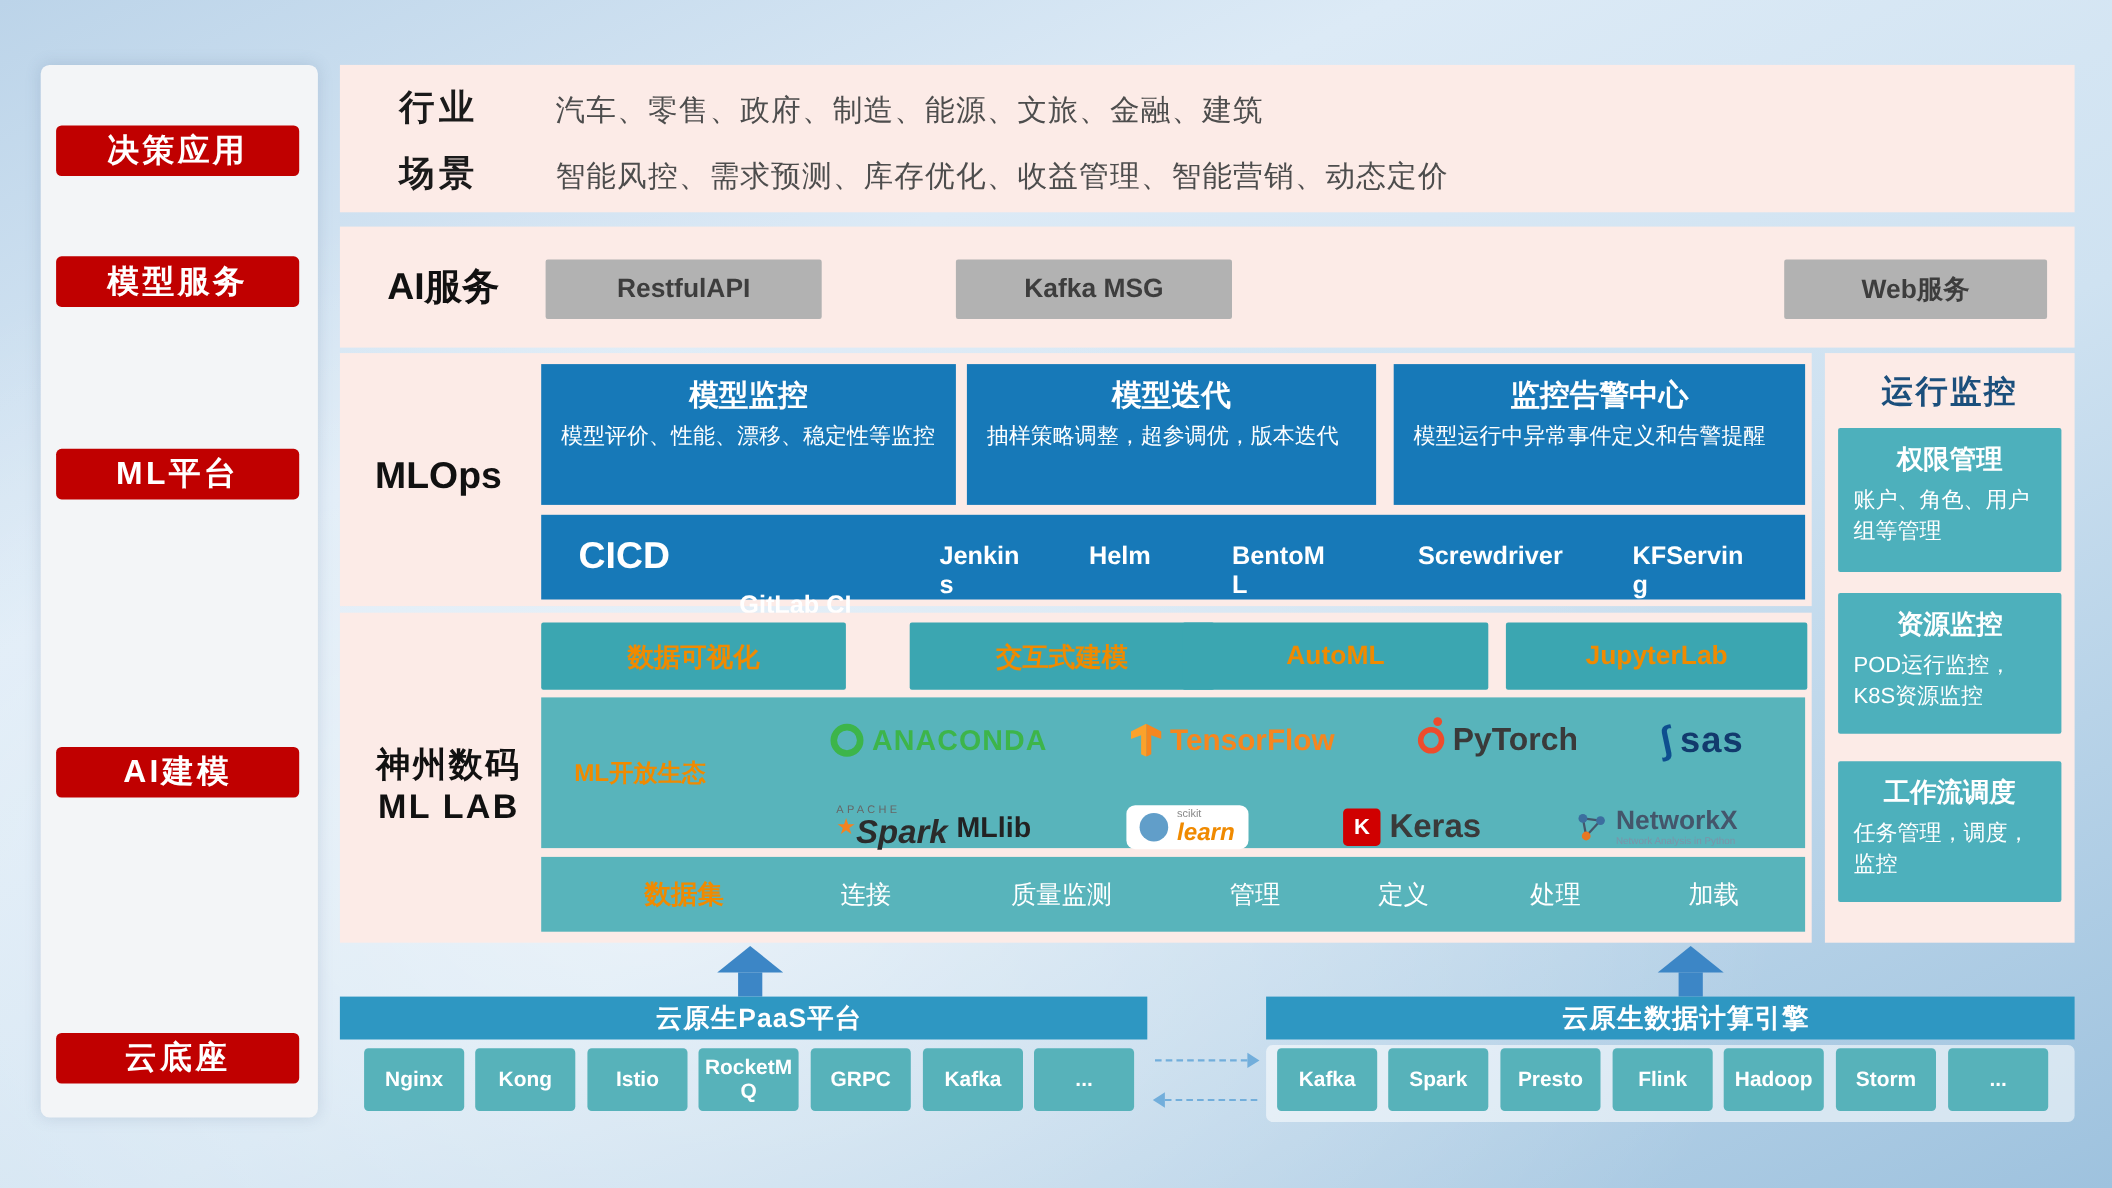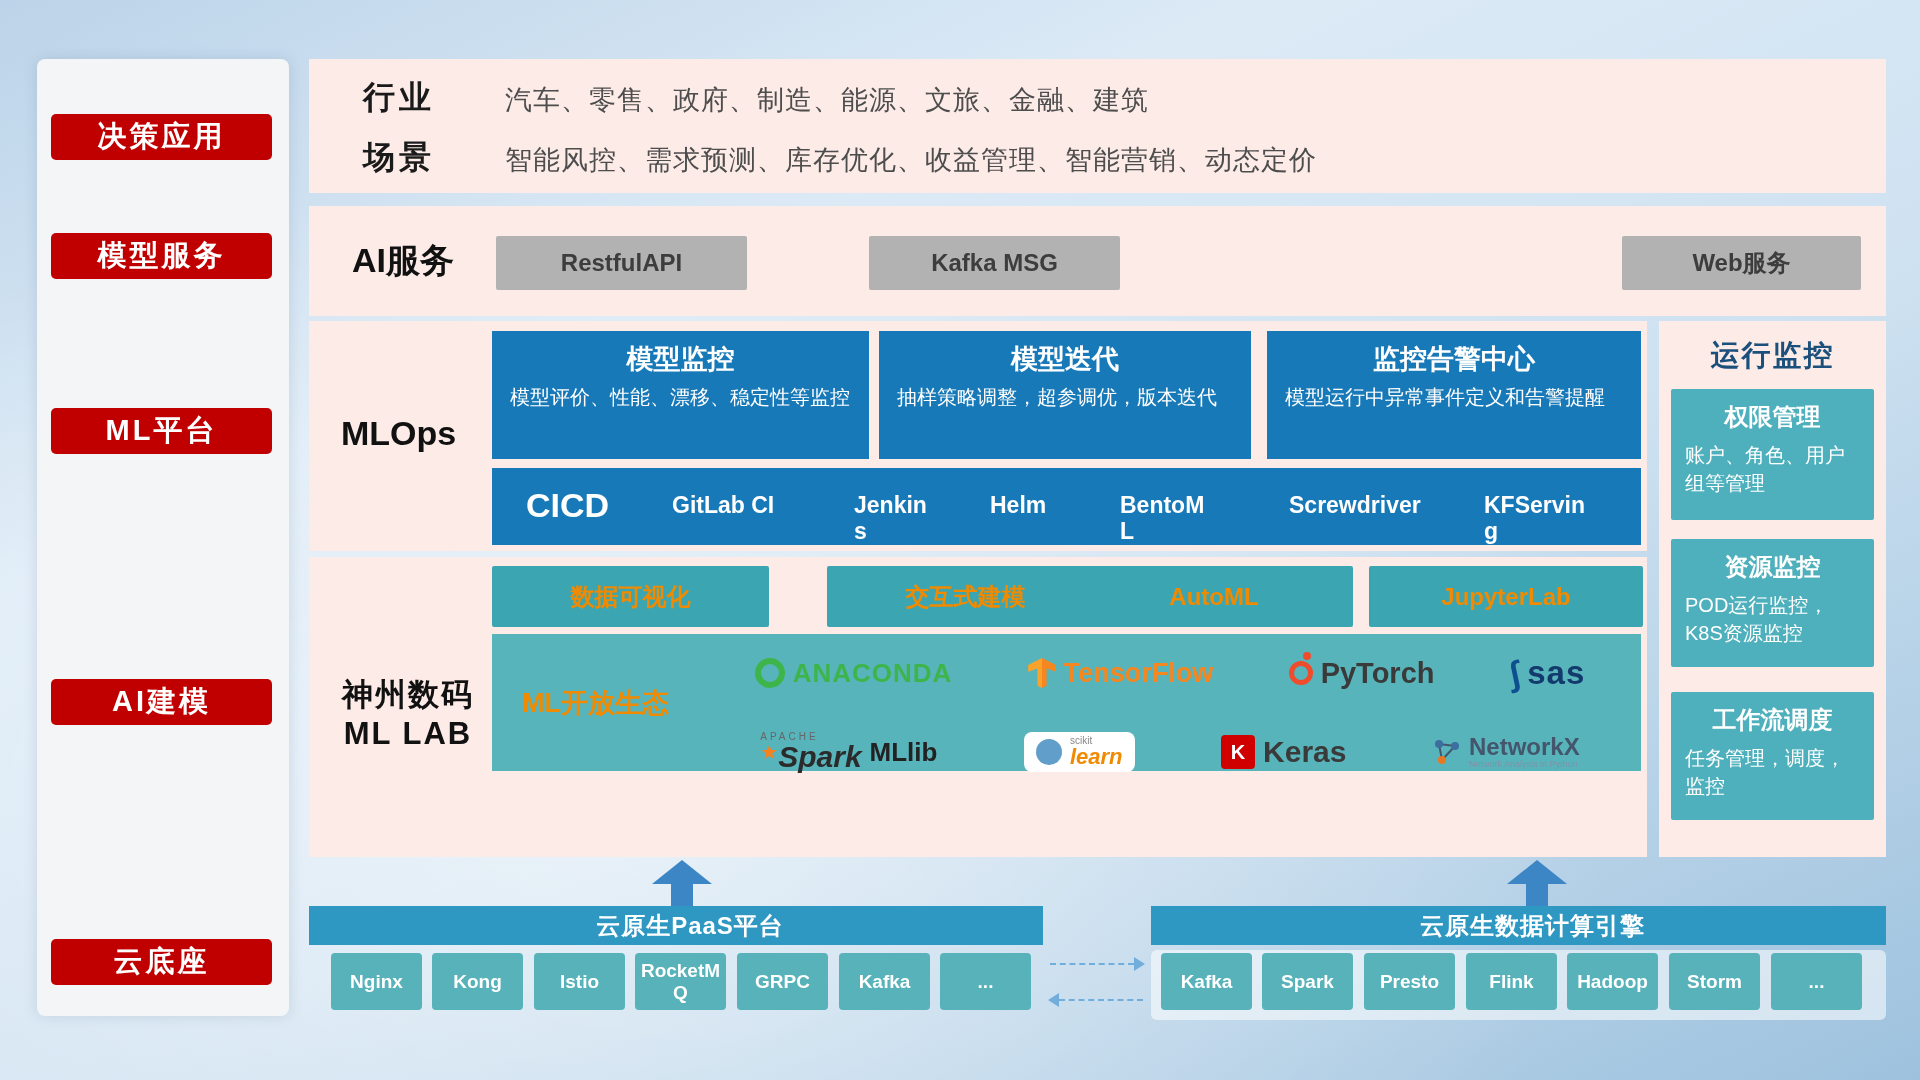--- a/index.html
+++ b/index.html
@@ -28,21 +28,21 @@
   .blue-card .card-desc  { font-size:20px; line-height:1.4; padding:6px 18px 0 18px; }
 
   .cicd-bar { background:#1779b8; color:#fff; }
   .cicd-label { position:absolute; left:34px; top:18px; font-size:34px; font-weight:bold; }
   .cicd-item { position:absolute; top:24px; font-size:23px; font-weight:bold; line-height:1.15; word-break:break-all; }
 
   .teal-btn { background:#3ba6b1; color:#f08a00; font-size:24px; font-weight:bold;
     display:flex; align-items:center; justify-content:center; border-radius:2px; }
   .teal-bar { background:#58b4bb; }
   .eco-label { position:absolute; left:30px; top:50%; transform:translateY(-50%);
-    font-size:27px; font-weight:bold; color:#f08a00; }
+    font-size:22px; font-weight:bold; color:#f08a00; }
   .logo-row { position:absolute; left:225px; right:18px; display:flex; align-items:center; justify-content:space-around; }
 
   .ds-label { position:absolute; top:50%; transform:translateY(-50%); font-size:24px; font-weight:bold; color:#f08a00; text-align:center; }
   .ds-item  { position:absolute; top:50%; transform:translateY(-50%); font-size:23px; color:#fff; text-align:center; }
 
   .lab-name { font-size:31px; font-weight:bold; color:#111; text-align:center; letter-spacing:2px; }
 
   .monitor-title { font-size:29px; font-weight:bold; color:#1b4f7c; text-align:center; letter-spacing:2px; }
   .monitor-card { background:#4db0bc; color:#fff; border-radius:2px; }
   .monitor-card .card-title { text-align:center; font-size:24px; font-weight:bold; padding-top:12px; }
@@ -125,21 +125,21 @@
     <div class="card-title">模型迭代</div>
     <div class="card-desc">抽样策略调整，超参调优，版本迭代</div>
   </div>
   <div class="abs blue-card" style="left:1267px;top:331px;width:374px;height:128px;">
     <div class="card-title">监控告警中心</div>
     <div class="card-desc">模型运行中异常事件定义和告警提醒</div>
   </div>
 
   <div class="abs cicd-bar" style="left:492px;top:468px;width:1149px;height:77px;">
     <div class="cicd-label">CICD</div>
-    <div class="cicd-item" style="left:180px;width:140px;">GitLab CI</div>
+    <div class="cicd-item" style="left:180px;width:140px;margin-top:44px;">GitLab CI</div>
     <div class="cicd-item" style="left:362px;width:80px;">Jenkins</div>
     <div class="cicd-item" style="left:498px;width:90px;">Helm</div>
     <div class="cicd-item" style="left:628px;width:86px;">BentoML</div>
     <div class="cicd-item" style="left:797px;width:132px;">Screwdriver</div>
     <div class="cicd-item" style="left:992px;width:104px;">KFServing</div>
   </div>
 
   <div class="abs pink" style="left:309px;top:557px;width:1338px;height:300px;"></div>
   <div class="abs lab-name" style="left:318px;top:674px;width:180px;">神州数码</div>
   <div class="abs lab-name" style="left:318px;top:716px;width:180px;">ML LAB</div>
@@ -201,20 +201,29 @@
           <circle cx="9" cy="22" r="4" fill="#e87722"></circle>
         </svg>
         <span class="nx-col">
           <span class="nx-word">NetworkX</span>
           <span class="nx-sub">Network Analysis in Python</span>
         </span>
       </div>
     </div>
   </div>
 
+  <div class="abs teal-bar" style="left:492px;top:779px;width:1149px;height:68px;">
+    <span class="ds-label" style="left:70px;width:120px;">数据集</span>
+    <span class="ds-item" style="left:225px;width:140px;">连接</span>
+    <span class="ds-item" style="left:403px;width:140px;">质量监测</span>
+    <span class="ds-item" style="left:579px;width:140px;">管理</span>
+    <span class="ds-item" style="left:714px;width:140px;">定义</span>
+    <span class="ds-item" style="left:852px;width:140px;">处理</span>
+    <span class="ds-item" style="left:996px;width:140px;">加载</span>
+  </div>
 
   <div class="abs pink" style="left:1659px;top:321px;width:227px;height:536px;"></div>
   <div class="abs monitor-card" style="left:1671px;top:389px;width:203px;height:131px;">
     <div class="card-title">权限管理</div>
     <div class="card-desc">账户、角色、用户组等管理</div>
   </div>
   <div class="abs monitor-title" style="left:1659px;top:336px;width:227px;">运行监控</div>
   <div class="abs monitor-card" style="left:1671px;top:539px;width:203px;height:128px;">
     <div class="card-title">资源监控</div>
     <div class="card-desc">POD运行监控，K8S资源监控</div>

